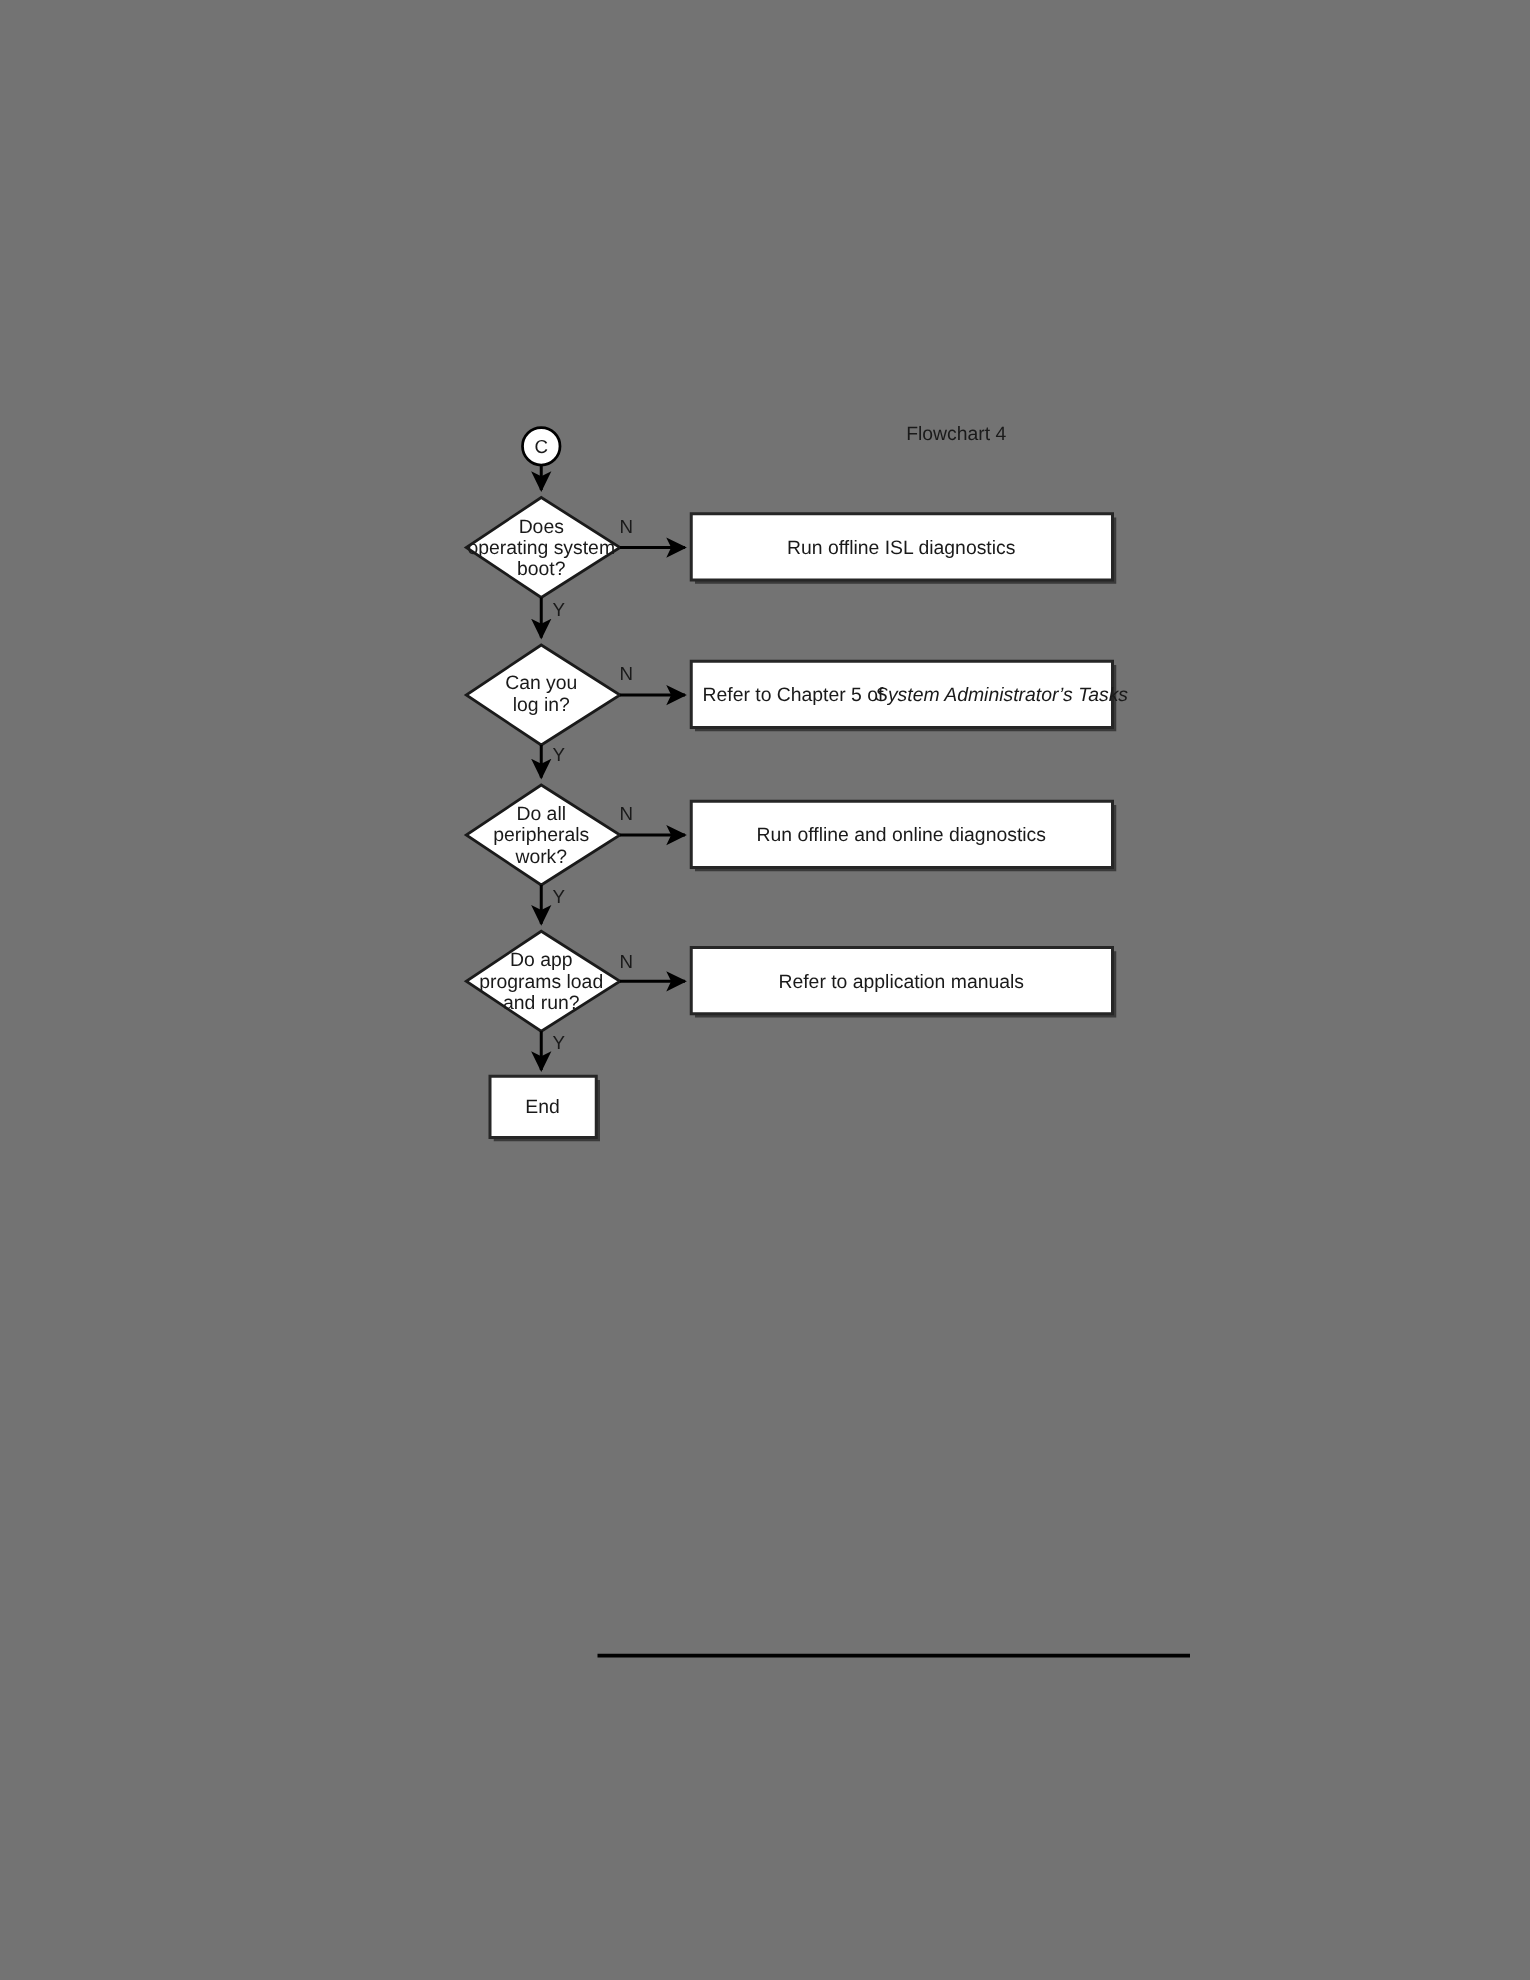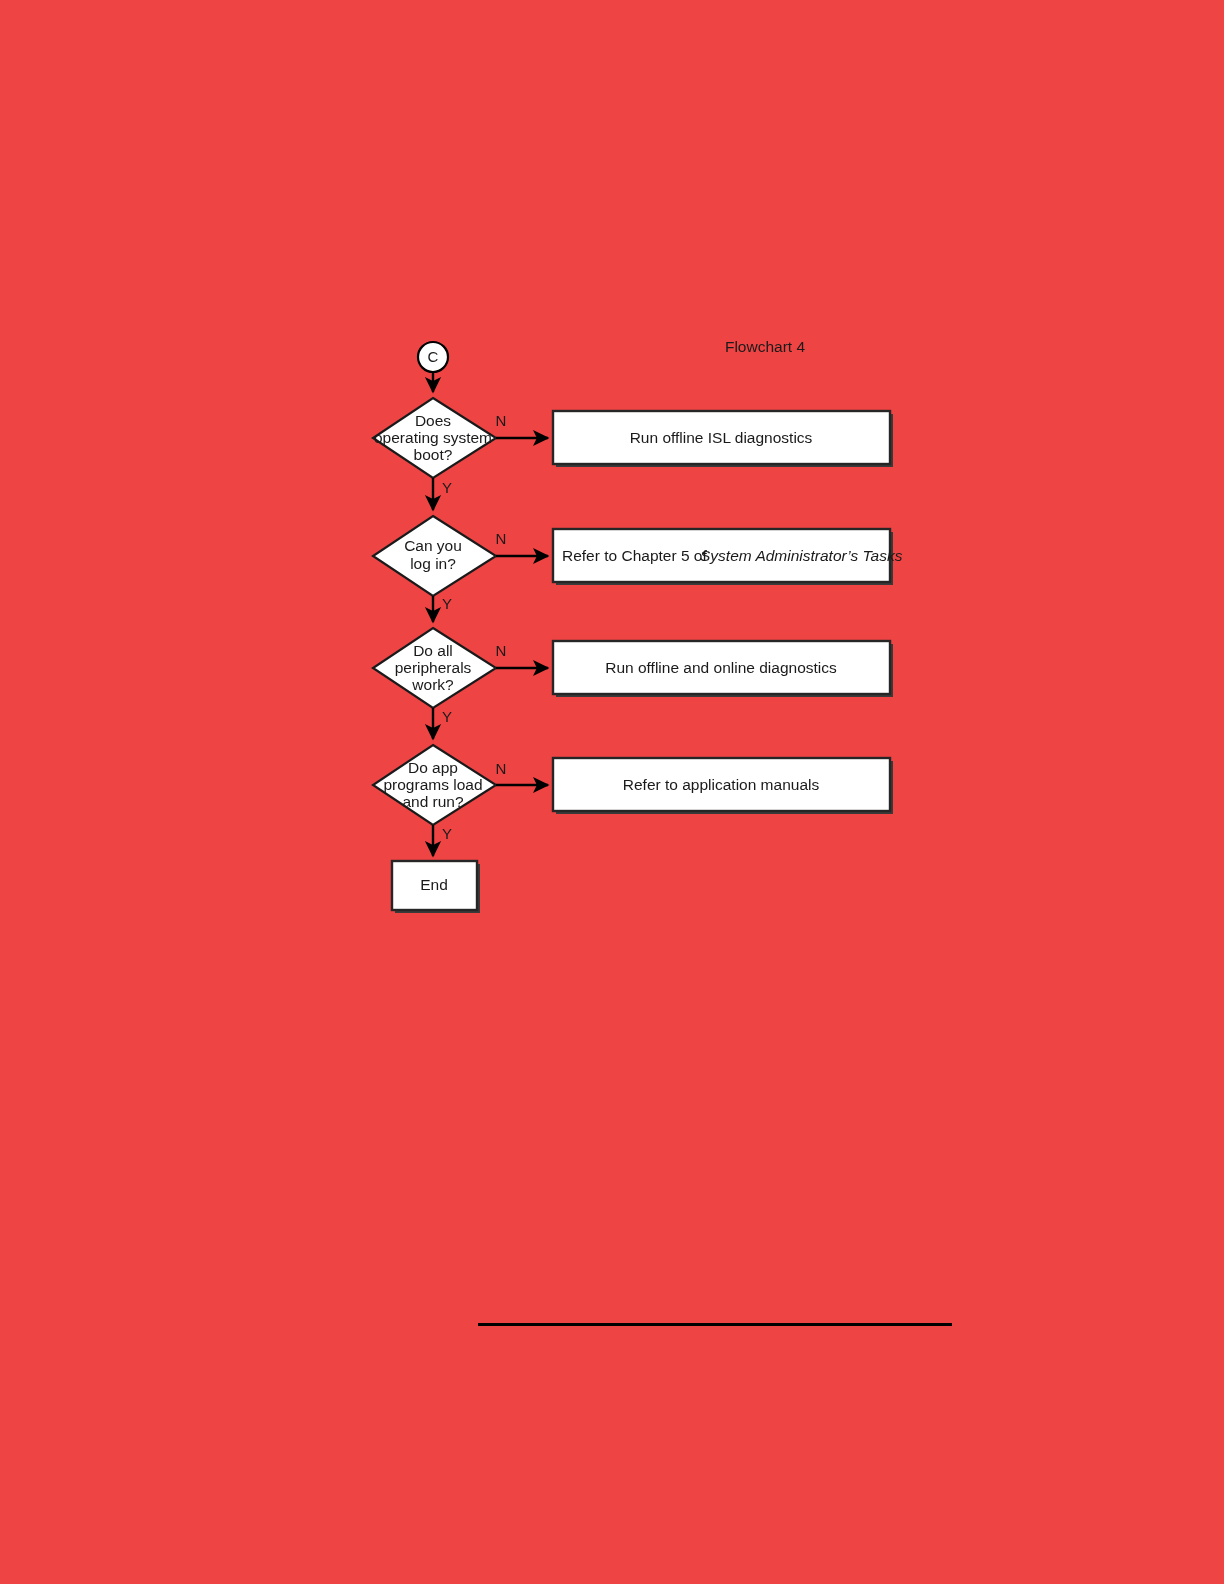--- a/index.html
+++ b/index.html
@@ -12,21 +12,21 @@
     width: 1224px;
     height: 1584px;
     position: relative;
     overflow: hidden;
     font-family: "Liberation Sans", sans-serif;
     color: #000000;
   }
   .page {
     position: absolute;
     inset: 0;
-    background: #ef4444;
+    background: #737373;
     padding-left: 11px;
   }
   svg.flow {
     position: absolute;
     left: 0;
     top: 0;
     width: 1224px;
     height: 1584px;
     display: block;
   }

